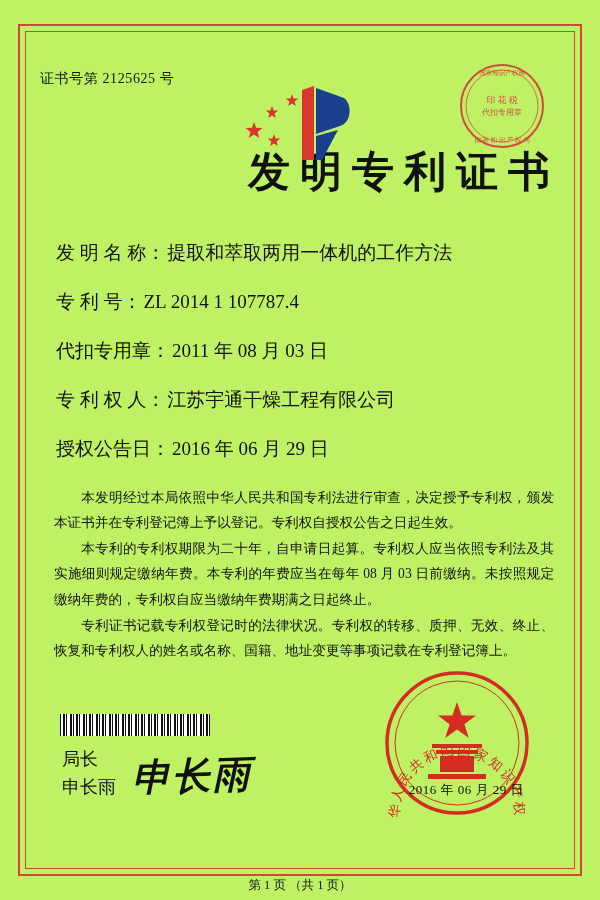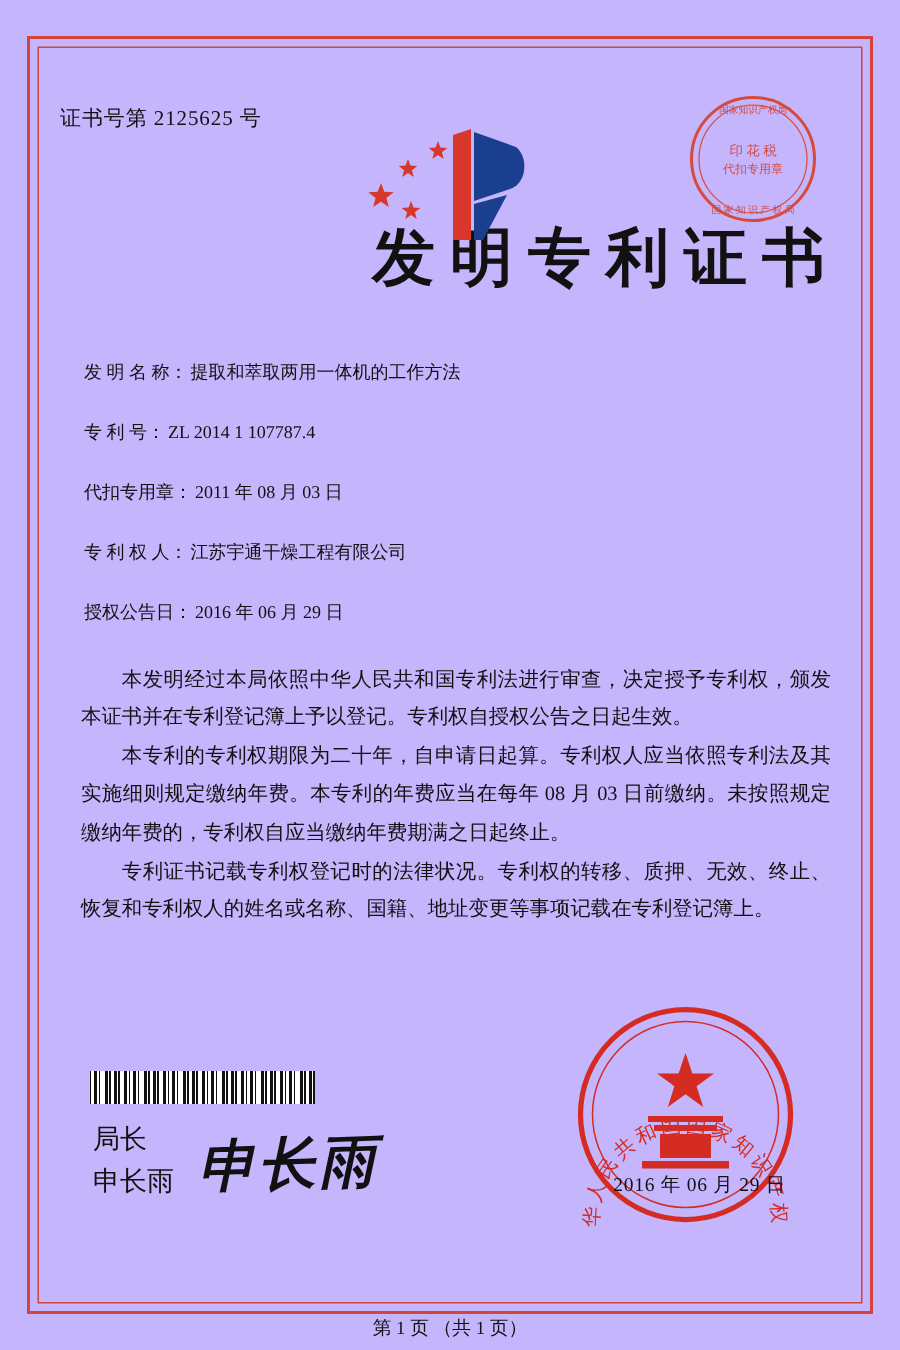--- a/index.html
+++ b/index.html
@@ -13,21 +13,21 @@
     font-family: "Liberation Serif", "DejaVu Serif", serif;
     color: #1a1a1a;
     position: relative;
     overflow: hidden;
   }
 
   
   .cert-page {
     position: absolute;
     inset: 0;
-    background: #c4b5fd;
+    background: #bef264;
   }
   .border-outer {
     position: absolute;
     left: 18px;
     top: 24px;
     right: 18px;
     bottom: 24px;
     border: 2px solid #d2443c;
   }
   .border-inner {
@@ -98,21 +98,21 @@
   }
 
   
   .fields {
     margin-top: 40px;
     padding-left: 16px;
   }
   .field-row {
     display: flex;
     align-items: baseline;
-    font-size: 12px;
+    font-size: 19px;
     margin-bottom: 23px;
     color: #111;
   }
   .field-label {
     white-space: pre;
     flex: 0 0 auto;
   }
   .field-value {
     margin-left: 2px;
   }

